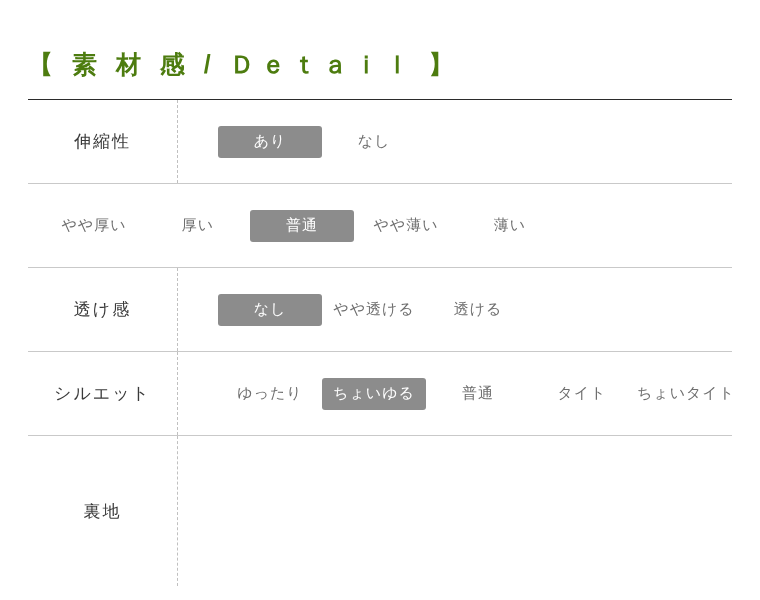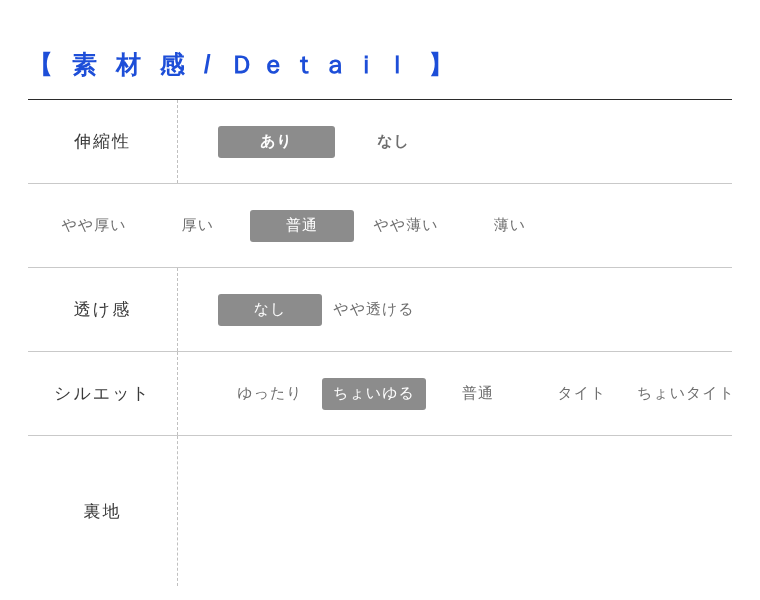--- a/index.html
+++ b/index.html
@@ -17,21 +17,21 @@
   .sheet {
     position: relative;
     width: 760px;
     height: 600px;
     box-sizing: border-box;
     padding: 0 28px;
   }
   .title {
     font-size: 25px;
     letter-spacing: 6px;
-    color: #1d4ed8;
+    color: #4d7c0f;
     font-weight: bold;
     padding: 48px 0 18px 0;
     white-space: nowrap;
   }
   .table {
     width: 704px;
     border-top: 1px solid #2b2b2b;
   }
   .row {
     display: flex;
@@ -72,21 +72,21 @@
     letter-spacing: 1px;
     height: 32px;
     box-sizing: border-box;
     white-space: nowrap;
   }
   .opt.active {
     background: #8c8c8c;
     color: #ffffff;
     border-radius: 3px;
   }
-  .opt-w-2 { width: 117px; font-weight: bold; }
+  .opt-w-2 { width: 104px; }
   .opt-w-5 { width: 104px; }
   .footnote {
     text-align: right;
     font-size: 14px;
     color: #4a4a4a;
     padding-top: 14px;
     letter-spacing: 0.5px;
   }
 </style>
 </head>
@@ -114,20 +114,21 @@
         <span class="opt opt-w-5">やや薄い</span>
         <span class="opt opt-w-5">薄い</span>
       </div>
     </div>
 
     <div class="row">
       <div class="row-label">透け感</div>
       <div class="row-options">
         <span class="opt opt-w-5 active">なし</span>
         <span class="opt opt-w-5">やや透ける</span>
+        <span class="opt opt-w-5">透ける</span>
       </div>
     </div>
 
     <div class="row">
       <div class="row-label">シルエット</div>
       <div class="row-options">
         <span class="opt opt-w-5">ゆったり</span>
         <span class="opt opt-w-5 active">ちょいゆる</span>
         <span class="opt opt-w-5">普通</span>
         <span class="opt opt-w-5">タイト</span>

